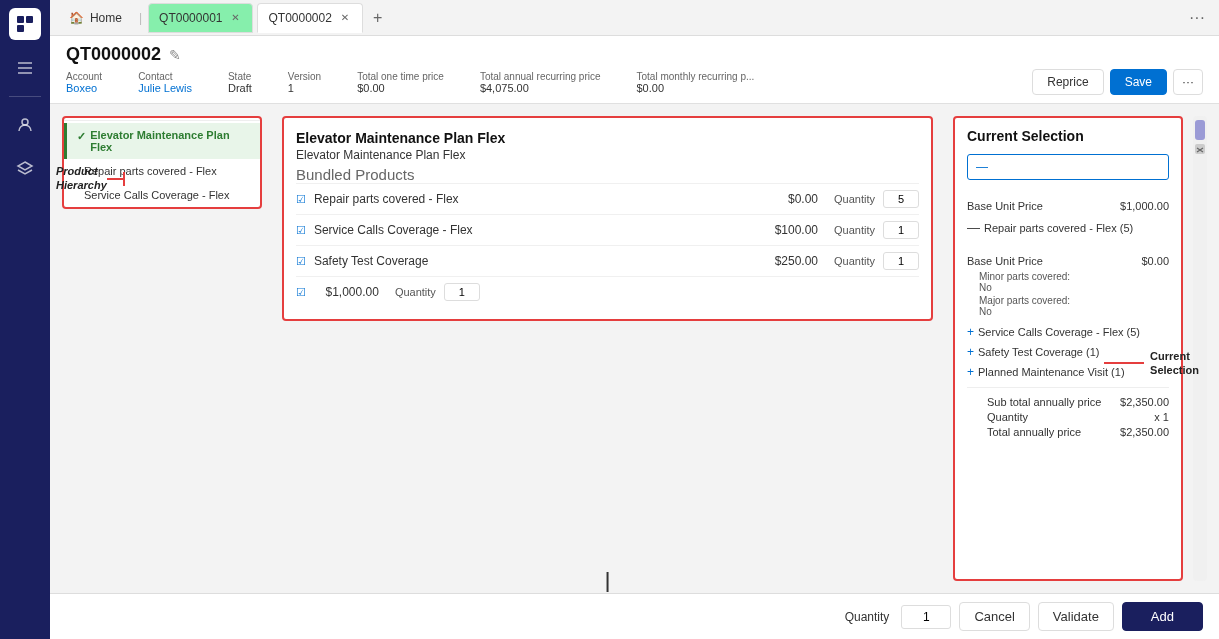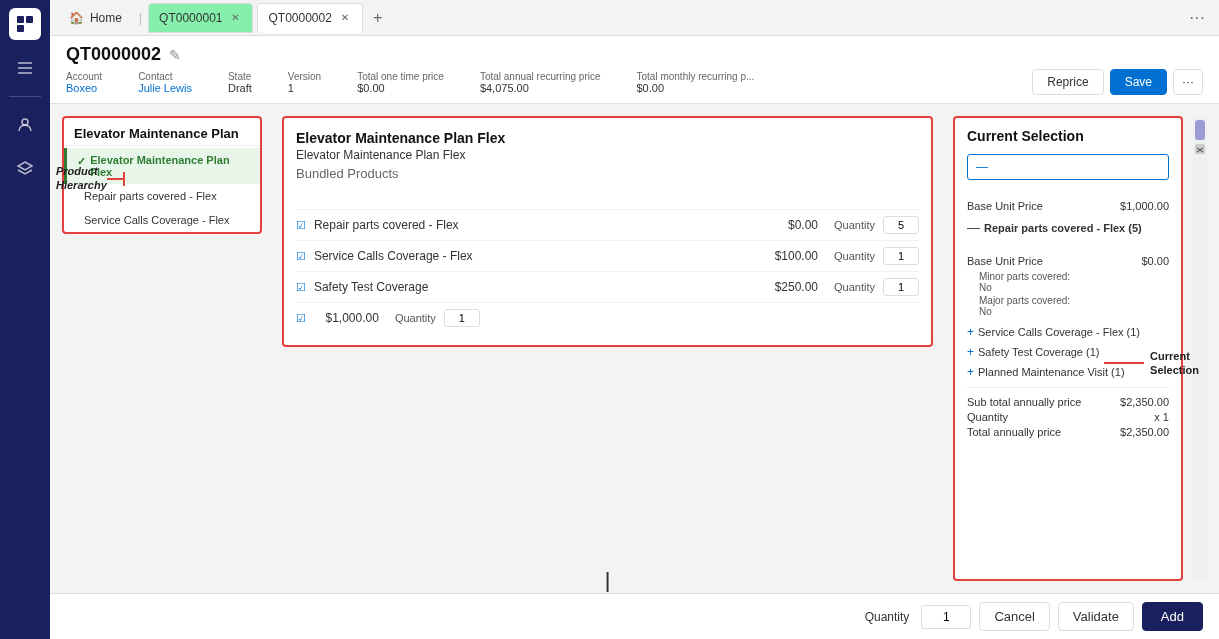--- a/index.html
+++ b/index.html
@@ -30,69 +30,69 @@
     .page-title { font-size: 18px; font-weight: 600; color: #111; }
     .edit-icon { color: #888; cursor: pointer; font-size: 14px; }
     .meta-row { display: flex; align-items: center; gap: 36px; padding-bottom: 8px; }
     .meta-item { display: flex; flex-direction: column; }
     .meta-label { font-size: 10px; color: #666; }
     .meta-value { font-size: 11px; color: #0070d2; cursor: pointer; }
     .meta-value.plain { color: #333; }
     .btn { padding: 5px 14px; border-radius: 4px; font-size: 12px; cursor: pointer; border: 1px solid #ddd; background: #fff; color: #333; }
     .btn-more { padding: 5px 8px; }
     .btn-save { background: #0070d2; color: #fff; border-color: #0070d2; }
-    .btn-add { background: #1a1f5e; color: #fff; border-color: #1a1f5e; font-size: 13px; padding: 6px 18px; }
+    .btn-add { background: #1a1f5e; color: #fff; border-color: #1a1f5e; font-size: 13px; padding: 6px 28px; }
     .btn-validate { background: #fff; border: 1px solid #ddd; color: #333; font-size: 13px; padding: 6px 14px; }
     .btn-cancel { background: #fff; border: 1px solid #ddd; color: #333; font-size: 13px; padding: 6px 14px; }
 
     
     .content-area { flex: 1; display: flex; gap: 0; overflow: hidden; background: #f3f3f3; padding: 12px; position: relative; }
 
     
     .panel-left { width: 200px; flex-shrink: 0; border: 2px solid #e53e3e; border-radius: 4px; background: #fff; overflow: hidden; }
     .panel-left-title { font-size: 13px; font-weight: 700; padding: 8px 10px 2px; color: #111; }
     .panel-left-subtitle { font-size: 10px; color: #666; padding: 0 10px 6px; }
     .hierarchy-item { padding: 6px 10px; font-size: 11px; color: #333; cursor: pointer; display: flex; align-items: flex-start; gap: 4px; }
     .hierarchy-item.active { background: #e8f5e9; color: #2e7d32; font-weight: 600; border-left: 3px solid #2e7d32; }
     .hierarchy-item .check { color: #2e7d32; flex-shrink: 0; margin-top: 1px; }
     .hierarchy-item.sub { padding-left: 20px; }
     .hierarchy-divider { height: 1px; background: #eee; margin: 2px 0; }
 
     
     .panel-middle { flex: 1; border: 2px solid #e53e3e; border-radius: 4px; background: #fff; margin: 0 10px; overflow: hidden; padding: 12px; }
     .panel-middle-title { font-size: 14px; font-weight: 700; color: #111; margin-bottom: 2px; }
     .panel-middle-subtitle { font-size: 12px; color: #333; margin-bottom: 4px; }
-    .bundled-label { font-size: 13px; color: #666; margin-bottom: 28px; }
+    .bundled-label { font-size: 15px; color: #666; margin-bottom: 0; }
     .option-row { display: flex; align-items: center; padding: 6px 0; border-top: 1px solid #f0f0f0; gap: 8px; }
     .option-row:first-of-type { border-top: none; }
     .option-check { color: #0070d2; font-size: 11px; flex-shrink: 0; }
     .option-name { flex: 1; font-size: 12px; color: #333; }
     .option-price { width: 65px; font-size: 12px; color: #333; text-align: right; }
     .option-qty-label { font-size: 11px; color: #555; margin-left: 8px; }
     .option-qty-input { width: 36px; border: 1px solid #ddd; border-radius: 3px; padding: 2px 4px; font-size: 11px; text-align: center; }
 
     
     .panel-right { width: 230px; flex-shrink: 0; border: 2px solid #e53e3e; border-radius: 4px; background: #fff; overflow-y: auto; padding: 10px 12px; }
     .cs-title { font-size: 14px; font-weight: 700; color: #111; margin-bottom: 10px; }
     .cs-main-item { border: 1px solid #0070d2; border-radius: 3px; padding: 5px 8px; display: flex; align-items: center; justify-content: space-between; margin-bottom: 10px; background: #fff; }
     .cs-main-item-label { font-size: 11px; color: #0070d2; }
     .cs-main-item-dash { color: #0070d2; margin-right: 4px; }
     .cs-field-row { display: flex; justify-content: space-between; align-items: center; margin-bottom: 4px; margin-top: 20px; }
     .cs-field-label { font-size: 11px; color: #333; }
     .cs-field-value { font-size: 11px; color: #333; font-weight: 500; }
     .cs-section { margin: 8px 0; }
     .cs-section-header { display: flex; align-items: center; gap: 4px; margin-bottom: 4px; }
     .cs-section-dash { color: #333; font-size: 13px; }
-    .cs-section-title { font-size: 11px; color: #333; font-weight: 700; }
+    .cs-section-title { font-size: 11px; color: #333; font-weight: 400; }
     .cs-sub-field { font-size: 10px; color: #555; margin-left: 12px; margin-bottom: 2px; }
     .cs-expand-item { display: flex; align-items: center; gap: 4px; margin: 6px 0; }
     .cs-plus { color: #0070d2; font-size: 12px; }
     .cs-expand-label { font-size: 11px; color: #333; }
     .cs-divider { height: 1px; background: #eee; margin: 8px 0; }
-    .cs-total-row { display: flex; justify-content: space-between; margin-bottom: 3px; }
+    .cs-total-row { display: flex; justify-content: space-between; margin-bottom: 3px; margin-left: 20px; }
     .cs-total-label { font-size: 11px; color: #333; }
     .cs-total-value { font-size: 11px; color: #333; font-weight: 500; }
 
     
     .panel-scroll { width: 14px; background: #f0f0f0; border-radius: 4px; margin-left: 6px; display: flex; flex-direction: column; align-items: center; padding-top: 4px; gap: 2px; }
 
     
     .footer { background: #fff; border-top: 1px solid #ddd; padding: 8px 16px; display: flex; align-items: center; justify-content: flex-end; gap: 8px; }
     .footer-qty-label { font-size: 12px; color: #333; margin-right: 4px; }
     .footer-qty-input { width: 50px; border: 1px solid #ddd; border-radius: 3px; padding: 4px 6px; font-size: 12px; text-align: center; }
@@ -203,21 +203,20 @@
 
       <div style="position:absolute;left:6px;top:60px;font-size:11px;font-weight:700;color:#222;z-index:10;line-height:1.3;">
         <span style="white-space:pre;font-style:italic;">Product
 Hierarchy</span>
         <div style="position:absolute;right:-18px;top:14px;width:18px;height:2px;background:#e53e3e;"></div>
         <div style="position:absolute;right:-18px;top:8px;width:2px;height:14px;background:#e53e3e;"></div>
       </div>
 
       <div style="position:relative;">
         <div class="panel-left">
-          <div class="panel-left-title">Elevator Maintenance Plan</div>
           <div class="hierarchy-divider"></div>
           <div class="hierarchy-item active">
             <span class="check">✓</span>
             <span>Elevator Maintenance Plan Flex</span>
           </div>
           <div class="hierarchy-item sub">
             <span>Repair parts covered - Flex</span>
           </div>
           <div class="hierarchy-item sub">
             <span>Service Calls Coverage - Flex</span>
@@ -294,21 +293,21 @@
               <span>No</span>
             </div>
             <div class="cs-sub-field">
               <span>Major parts covered:</span><br>
               <span>No</span>
             </div>
           </div>
 
           <div class="cs-expand-item">
             <span class="cs-plus">+</span>
-            <span class="cs-expand-label">Service Calls Coverage - Flex (1)</span>
+            <span class="cs-expand-label">Service Calls Coverage - Flex (5)</span>
           </div>
           <div class="cs-expand-item">
             <span class="cs-plus">+</span>
             <span class="cs-expand-label">Safety Test Coverage (1)</span>
           </div>
           <div class="cs-expand-item">
             <span class="cs-plus">+</span>
             <span class="cs-expand-label">Planned Maintenance Visit (1)</span>
           </div>
 

